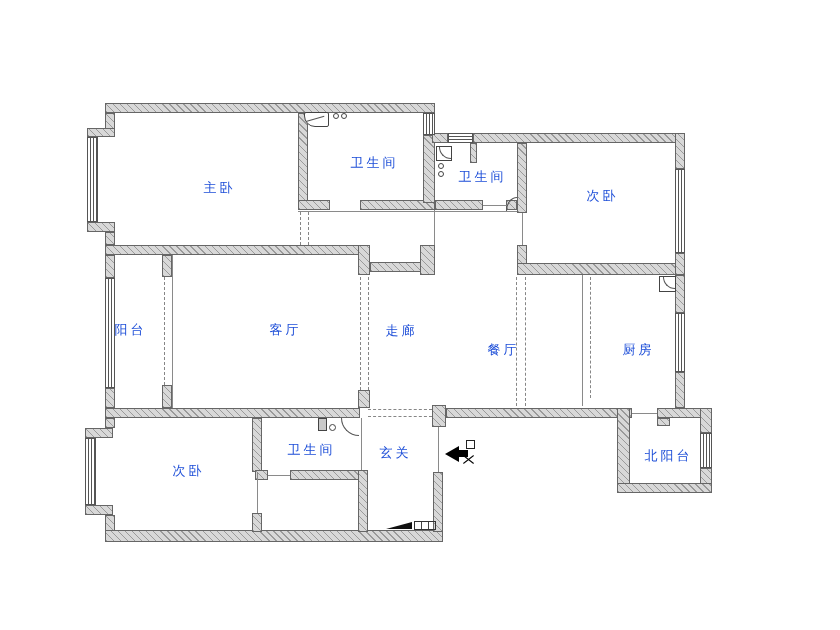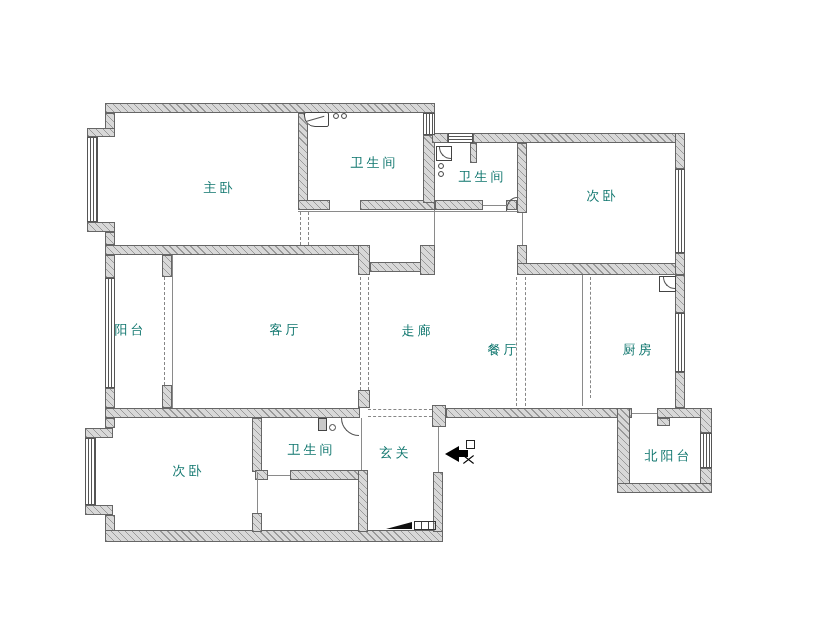--- a/index.html
+++ b/index.html
@@ -41,21 +41,21 @@
   .leaf{position:absolute;display:block;width:0;height:0;border-bottom:7px solid #111;border-left:26px solid transparent;}
   
   .arr-head{position:absolute;display:block;width:0;height:0;border-top:8px solid transparent;
         border-bottom:8px solid transparent;border-right:14px solid #000;}
   .arr-tail{position:absolute;display:block;background:#000;}
   .sq{position:absolute;display:block;box-sizing:border-box;border:1px solid #222;background:#fff;}
   .x1,.x2{position:absolute;display:block;width:13px;height:0;border-top:1.5px solid #000;}
   .x1{transform:rotate(38deg);}
   .x2{transform:rotate(-38deg);}
   
-  .rl{position:absolute;transform:translate(-50%,-50%);font-size:13px;color:#0f766e;
+  .rl{position:absolute;transform:translate(-50%,-50%);font-size:13px;color:#1d4ed8;
       letter-spacing:3px;white-space:nowrap;text-indent:3px;}
 </style>
 </head>
 <body>
 
 <div class="plan">
 
   <i class="w" style="left:105px;top:103px;width:330px;height:10px"></i>
   <i class="w" style="left:105px;top:113px;width:10px;height:17px"></i>
   <i class="w" style="left:87px;top:128px;width:28px;height:9px"></i>
@@ -169,21 +169,21 @@
   <i class="sq" style="left:466px;top:440px;width:9px;height:9px"></i>
   <i class="x1" style="left:462px;top:459px"></i>
   <i class="x2" style="left:462px;top:459px"></i>
 
   <span class="rl" style="left:218px;top:188px">主卧</span>
   <span class="rl" style="left:373px;top:163px">卫生间</span>
   <span class="rl" style="left:481px;top:177px">卫生间</span>
   <span class="rl" style="left:601px;top:196px">次卧</span>
   <span class="rl" style="left:129px;top:330px">阳台</span>
   <span class="rl" style="left:284px;top:330px">客厅</span>
-  <span class="rl" style="left:416px;top:331px">走廊</span>
+  <span class="rl" style="left:400px;top:331px">走廊</span>
   <span class="rl" style="left:502px;top:350px">餐厅</span>
   <span class="rl" style="left:637px;top:350px">厨房</span>
   <span class="rl" style="left:187px;top:471px">次卧</span>
   <span class="rl" style="left:310px;top:450px">卫生间</span>
   <span class="rl" style="left:394px;top:453px">玄关</span>
   <span class="rl" style="left:667px;top:456px">北阳台</span>
 
 </div>
 
 </body></html>

